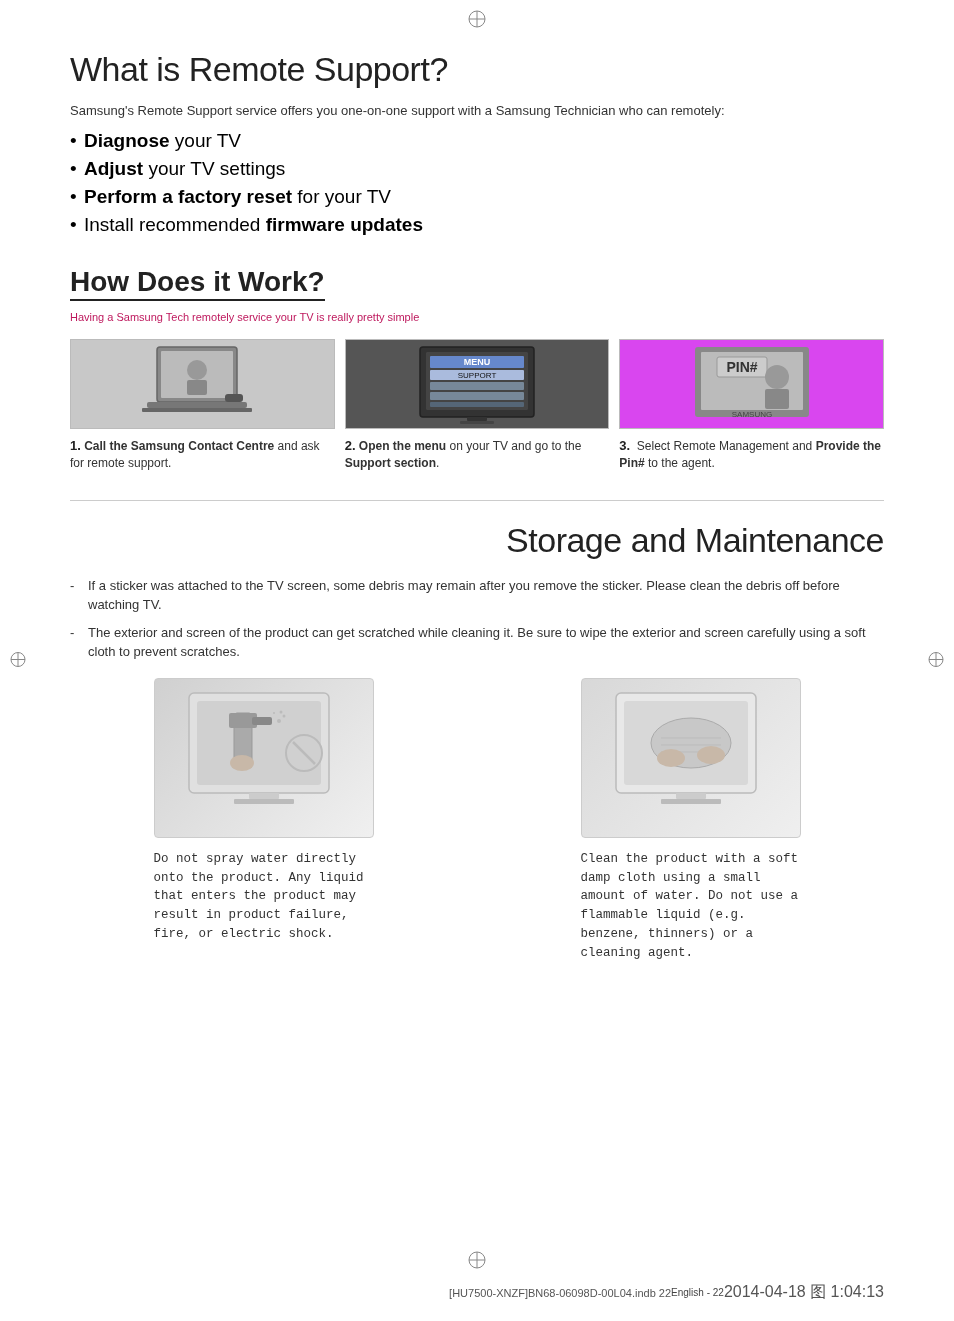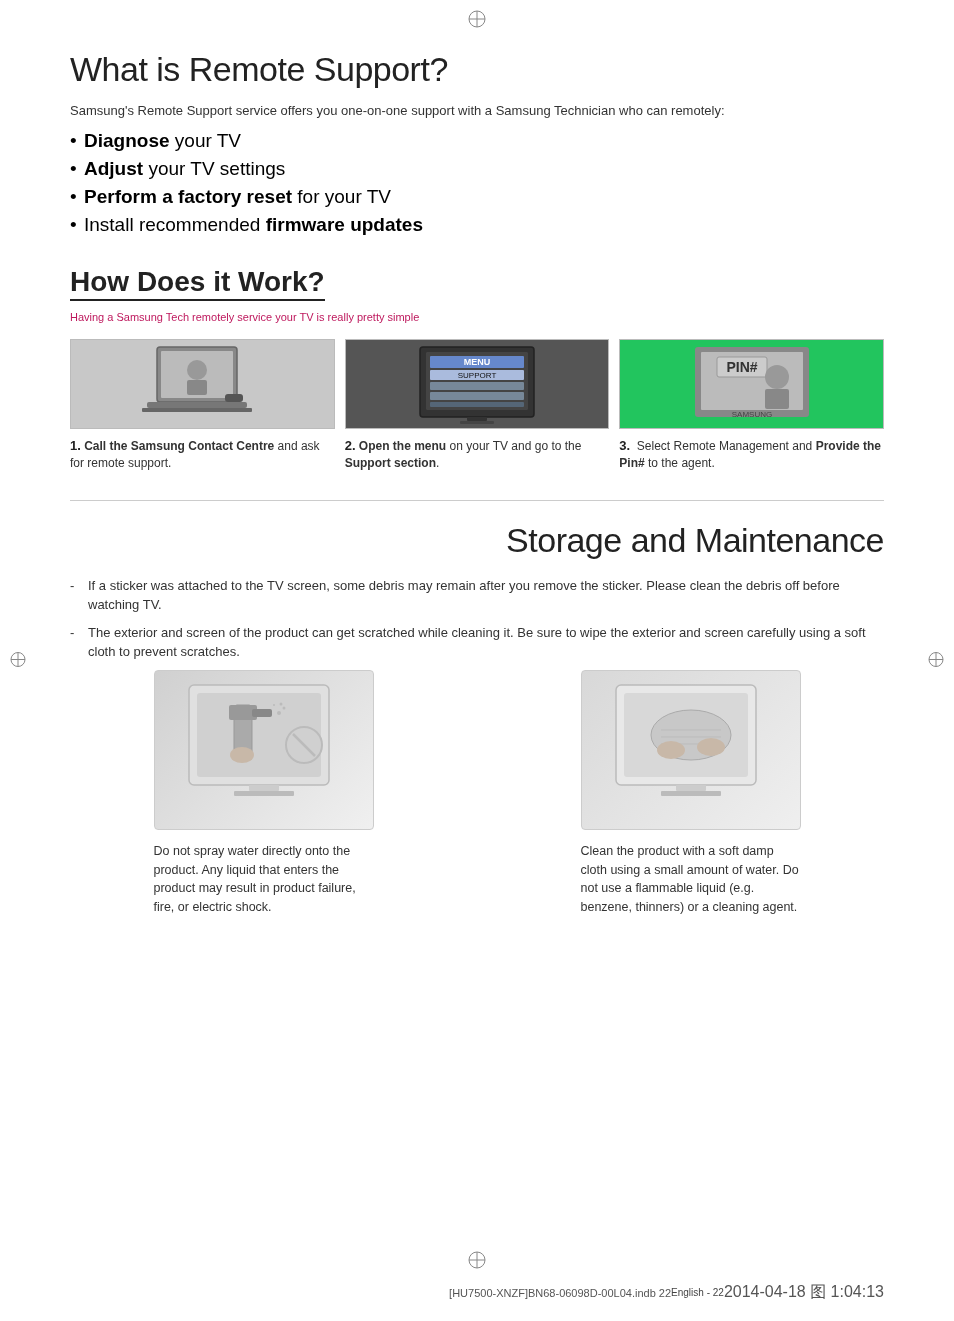--- a/index.html
+++ b/index.html
@@ -122,41 +122,42 @@
     h1.storage-title {
       font-size: 34px;
       font-weight: 300;
       color: #222;
       margin-bottom: 16px;
       letter-spacing: -0.5px;
       text-align: right;
     }
     .dash-list {
       list-style: none;
-      margin-bottom: 8px;
+      margin-bottom: 16px;
     }
     .dash-list li {
       font-size: 13px;
       color: #333;
       margin-bottom: 8px;
       padding-left: 18px;
       position: relative;
       line-height: 1.5;
     }
     .dash-list li::before {
       content: '-';
       position: absolute;
       left: 0;
     }
 
     .storage-images-row {
       display: flex;
       gap: 40px;
       margin-bottom: 14px;
       justify-content: center;
+      font-family: Liberation Mono, monospace;
     }
     .storage-img-wrap {
       flex: 1;
       display: flex;
       flex-direction: column;
       align-items: center;
     }
     .storage-image {
       width: 220px;
       height: 160px;
@@ -299,21 +300,21 @@
           <rect x="48" y="79" width="34" height="3" rx="1" fill="#444"></rect>
         </svg>
       </div>
       <p class="step-text">
         <span class="step-num-circle">2.</span>
         <strong>  Open the menu</strong> on your TV and go to the <strong>Support section</strong>.
       </p>
     </div>
 
     <div class="step-item">
-      <div class="step-image" style="background:#22c55e;align-items:center;">
+      <div class="step-image" style="background:#d946ef;align-items:center;">
 
         <svg width="130" height="85" viewBox="0 0 130 85">
 
           <rect x="8" y="5" width="114" height="70" rx="3" fill="#888"></rect>
           <rect x="14" y="10" width="102" height="58" rx="1" fill="#bbb"></rect>
 
           <rect x="30" y="15" width="50" height="20" rx="2" fill="#ccc" stroke="#999" stroke-width="1"></rect>
           <text x="55" y="30" text-anchor="middle" font-size="14" fill="#333" font-weight="bold">PIN#</text>
 
           <circle cx="90" cy="35" r="12" fill="#999"></circle>

